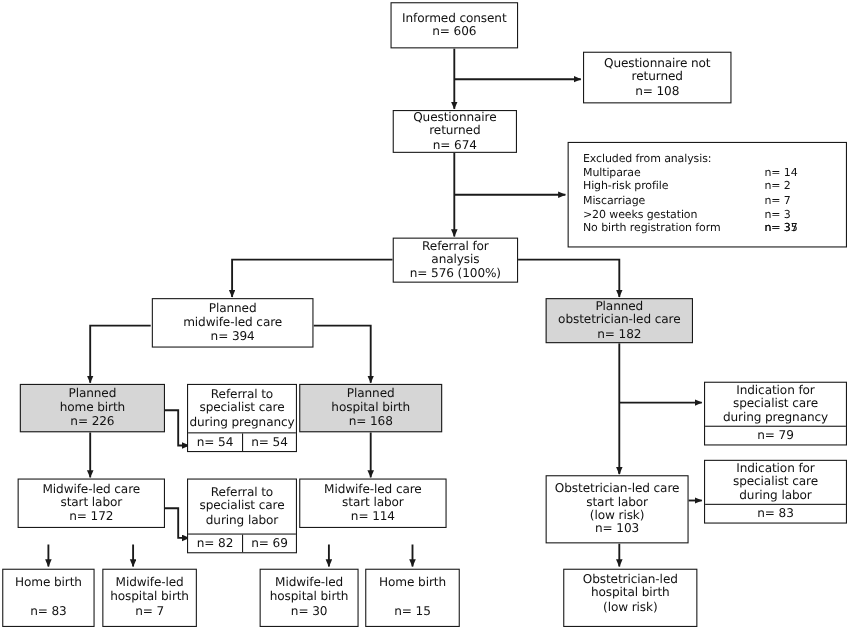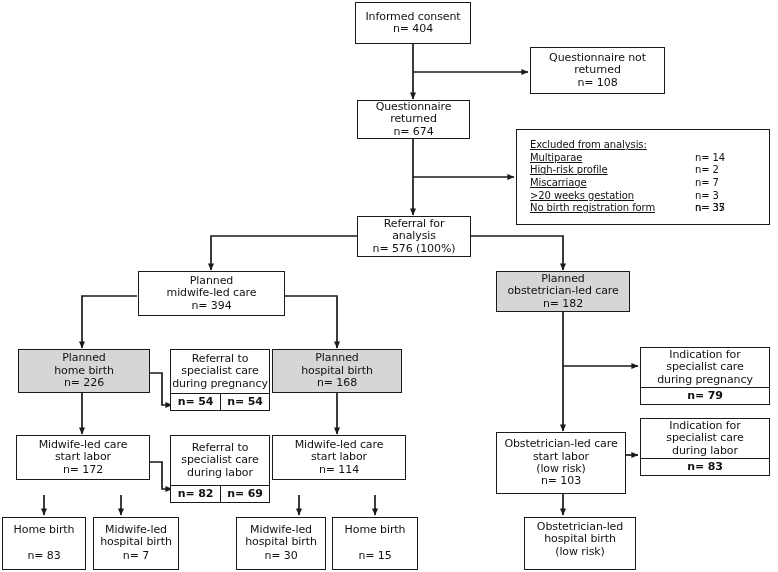--- a/index.html
+++ b/index.html
@@ -62,21 +62,20 @@
     flex-direction: row;
     box-sizing: border-box;
   }
   .node.split .countcell {
     flex: 1 1 50%;
     display: flex;
     align-items: center;
     justify-content: center;
     box-sizing: border-box;
     padding: 2px 0;
-    font-weight: bold;
   }
   .node.split .countcell + .countcell {
     border-left: 1.6px solid #1a1a1a;
   }
 
   
   .node.outcome {
     justify-content: space-between;
     padding: 6px 2px 7px 2px;
   }
@@ -87,21 +86,20 @@
   }
 
   
   .node.listbox {
     align-items: stretch;
     justify-content: center;
     padding: 6px 10px 6px 13px;
     font-size: 10px;
     line-height: 12.6px;
     text-align: left;
-    text-decoration: underline;
   }
   .node.listbox .row {
     display: flex;
     flex-direction: row;
     justify-content: flex-start;
     white-space: nowrap;
   }
   .node.listbox .row .rlabel { flex: 0 0 auto; }
   .node.listbox .row .rcount {
     position: absolute;
@@ -160,21 +158,21 @@
       <path d="M563,425 L563,431" marker-end="url(#arr)"></path>
 
       <path d="M625,455 L638,455" marker-end="url(#arr)"></path>
 
       <path d="M563,494 L563,515" marker-end="url(#arr)"></path>
     </g>
   </svg>
 
   <div class="node" style="left:355px; top:2px; width:116px; height:42px;">
     <span class="ln">Informed consent</span>
-    <span class="ln">n= 404</span>
+    <span class="ln">n= 606</span>
   </div>
 
   <div class="node" style="left:530px; top:47px; width:135px; height:47px;">
     <span class="ln">Questionnaire not</span>
     <span class="ln">returned</span>
     <span class="ln">n= 108</span>
   </div>
 
   <div class="node" style="left:357px; top:100px; width:113px; height:39px;">
     <span class="ln">Questionnaire</span>
@@ -329,21 +327,21 @@
     <span class="ln">n= 30</span>
   </div>
 
   <div class="node outcome" style="left:332px; top:517px; width:86px; height:53px;">
     <div class="lbl">
       <span class="ln">Home birth</span>
     </div>
     <span class="ln">n= 15</span>
   </div>
 
-  <div class="node outcome" style="left:524px; top:517px; width:112px; height:53px; padding-top:3px; padding-bottom:4px;gap:48px;">
+  <div class="node outcome" style="left:512px; top:517px; width:122px; height:53px; padding-top:3px; padding-bottom:4px;gap:48px;">
     <div class="lbl">
       <span class="ln">Obstetrician-led</span>
       <span class="ln">hospital birth</span>
       <span class="ln">(low risk)</span>
     </div>
     <span class="ln">n= 20</span>
   </div>
 
 </div>
 

